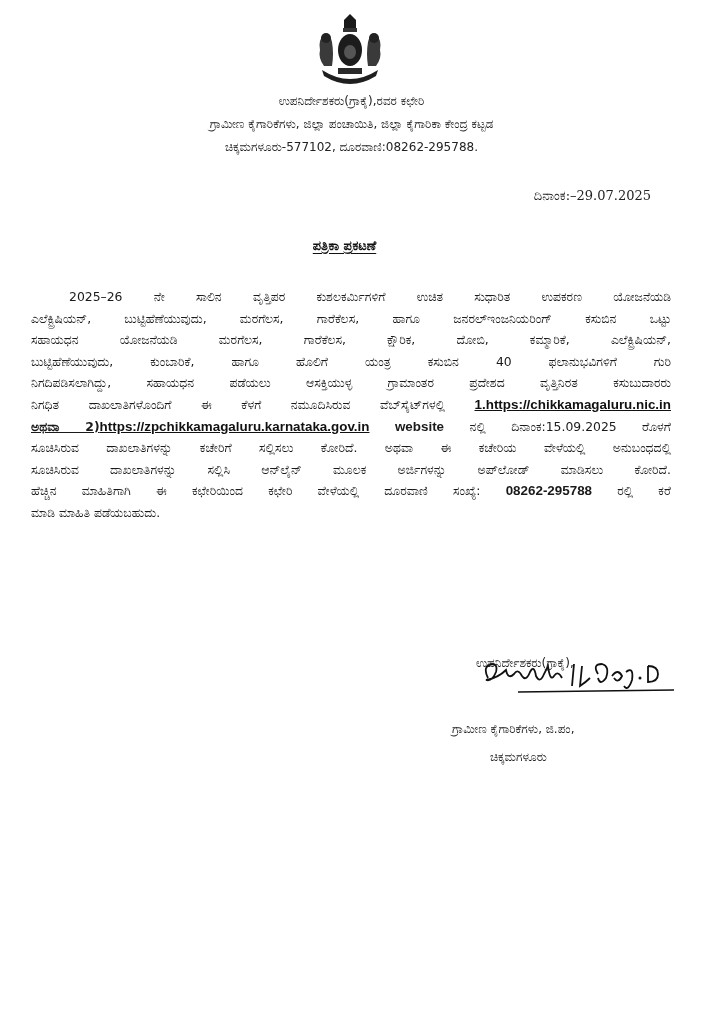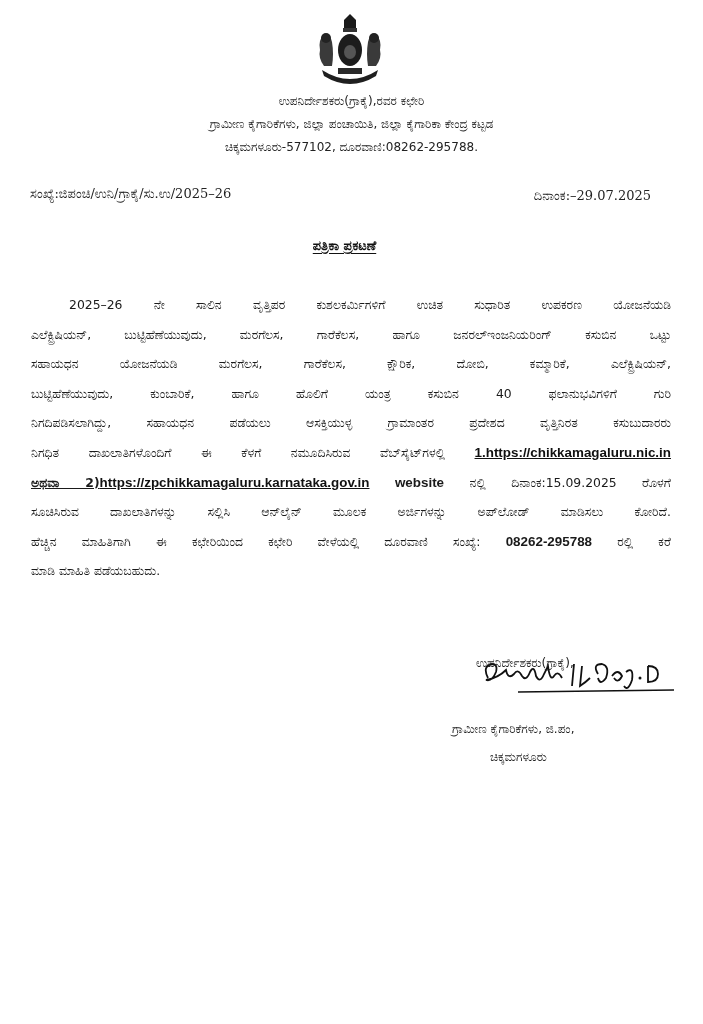--- a/index.html
+++ b/index.html
@@ -28,21 +28,21 @@
     }
     .title {
       position: absolute; left: 0; width: 689px; top: 238px; text-align: center;
       font-size: 13px; font-weight: bold; color: #111;
     }
     .title span { text-decoration: underline; text-underline-offset: 3px; }
     .body-text {
       position: absolute; left: 31px; top: 286px; width: 640px;
       font-size: 12.4px; line-height: 21.6px; text-align: justify; color: #1a1a1a;
     }
-    .body-text .line { display: block; white-space: nowrap; overflow: hidden; text-align: justify; text-align-last: justify; margin-top: 8px; }
+    .body-text .line { display: block; white-space: nowrap; overflow: hidden; text-align: justify; text-align-last: justify; }
     .body-text .line.last { text-align-last: left; }
     .indent { padding-left: 38px; }
     .link {
       font-family: "Liberation Sans", sans-serif; font-weight: bold; text-decoration: underline;
       color: #111; font-size: 13.4px;
     }
     .bold-en { font-family: "Liberation Sans", sans-serif; font-weight: bold; font-size: 13.4px; }
     .signature {
       position: absolute; left: 478px; top: 656px; width: 200px; height: 42px;
     }
@@ -75,21 +75,20 @@
 
       <path d="M12 56 Q40 74 68 56 L66 62 Q40 78 14 62 Z" fill="#1f1f1f"></path>
       <rect x="28" y="54" width="24" height="6" fill="#2a2a2a"></rect>
     </svg>
   </div>
 
   <div class="letterhead lh1">ಉಪನಿರ್ದೇಶಕರು(ಗ್ರಾಕೈ),ರವರ ಕಛೇರಿ</div>
   <div class="letterhead lh2">ಗ್ರಾಮೀಣ ಕೈಗಾರಿಕೆಗಳು, ಜಿಲ್ಲಾ ಪಂಚಾಯಿತಿ, ಜಿಲ್ಲಾ ಕೈಗಾರಿಕಾ ಕೇಂದ್ರ ಕಟ್ಟಡ</div>
   <div class="letterhead lh3">ಚಿಕ್ಕಮಗಳೂರು-577102, ದೂರವಾಣಿ:08262-295788.</div>
 
-  <div class="ref">ಸಂಖ್ಯೆ:ಜಿಪಂಚಿ/ಉನಿ/ಗ್ರಾಕೈ/ಸು.ಉ/2025–26</div>
   <div class="date">ದಿನಾಂಕ:–29.07.2025</div>
 
   <div class="title">
     <span>ಪತ್ರಿಕಾ ಪ್ರಕಟಣೆ</span>
   </div>
 
   <div class="body-text">
     <span class="line indent">2025–26 ನೇ ಸಾಲಿನ ವೃತ್ತಿಪರ ಕುಶಲಕರ್ಮಿಗಳಿಗೆ ಉಚಿತ ಸುಧಾರಿತ ಉಪಕರಣ ಯೋಜನೆಯಡಿ</span>
     <span class="line">ಎಲೆಕ್ಟ್ರಿಷಿಯನ್, ಬುಟ್ಟಿಹೆಣೆಯುವುದು, ಮರಗೆಲಸ, ಗಾರೆಕೆಲಸ, ಹಾಗೂ ಜನರಲ್‌ಇಂಜನಿಯರಿಂಗ್ ಕಸುಬಿನ ಒಟ್ಟು</span>
     <span class="line">ಸಹಾಯಧನ ಯೋಜನೆಯಡಿ ಮರಗೆಲಸ, ಗಾರೆಕೆಲಸ, ಕ್ಷೌರಿಕ, ದೋಬಿ, ಕಮ್ಮಾರಿಕೆ, ಎಲೆಕ್ಟ್ರಿಷಿಯನ್,</span>
@@ -97,20 +96,21 @@
     <span class="line">ನಿಗದಿಪಡಿಸಲಾಗಿದ್ದು, ಸಹಾಯಧನ ಪಡೆಯಲು ಆಸಕ್ತಿಯುಳ್ಳ ಗ್ರಾಮಾಂತರ ಪ್ರದೇಶದ ವೃತ್ತಿನಿರತ ಕಸುಬುದಾರರು</span>
     <span class="line">
       <span>ನಿಗಧಿತ ದಾಖಲಾತಿಗಳೊಂದಿಗೆ ಈ ಕೆಳಗೆ ನಮೂದಿಸಿರುವ ವೆಬ್‌ಸೈಟ್‌ಗಳಲ್ಲಿ</span>
       <span class="link">1.https://chikkamagaluru.nic.in</span>
     </span>
     <span class="line">
       <span style="text-decoration:underline;font-weight:bold;">ಅಥವಾ 2)</span><span class="link">https://zpchikkamagaluru.karnataka.gov.in</span>
       <span class="bold-en">website</span>
       <span>ನಲ್ಲಿ ದಿನಾಂಕ:15.09.2025 ರೊಳಗೆ</span>
     </span>
+    <span class="line">ಸೂಚಿಸಿರುವ ದಾಖಲಾತಿಗಳನ್ನು ಕಚೇರಿಗೆ ಸಲ್ಲಿಸಲು ಕೋರಿದೆ. ಅಥವಾ ಈ ಕಚೇರಿಯ ವೇಳೆಯಲ್ಲಿ ಅನುಬಂಧದಲ್ಲಿ</span>
     <span class="line">ಸೂಚಿಸಿರುವ ದಾಖಲಾತಿಗಳನ್ನು ಸಲ್ಲಿಸಿ ಆನ್‌ಲೈನ್ ಮೂಲಕ ಅರ್ಜಿಗಳನ್ನು ಅಪ್‌ಲೋಡ್ ಮಾಡಿಸಲು ಕೋರಿದೆ.</span>
     <span class="line">
       <span>ಹೆಚ್ಚಿನ ಮಾಹಿತಿಗಾಗಿ ಈ ಕಛೇರಿಯಿಂದ ಕಛೇರಿ ವೇಳೆಯಲ್ಲಿ ದೂರವಾಣಿ ಸಂಖ್ಯೆ:</span>
       <span class="bold-en">08262-295788</span>
       <span>ರಲ್ಲಿ ಕರೆ</span>
     </span>
     <span class="line last">ಮಾಡಿ ಮಾಹಿತಿ ಪಡೆಯಬಹುದು.</span>
   </div>
 
   <div class="signature">

